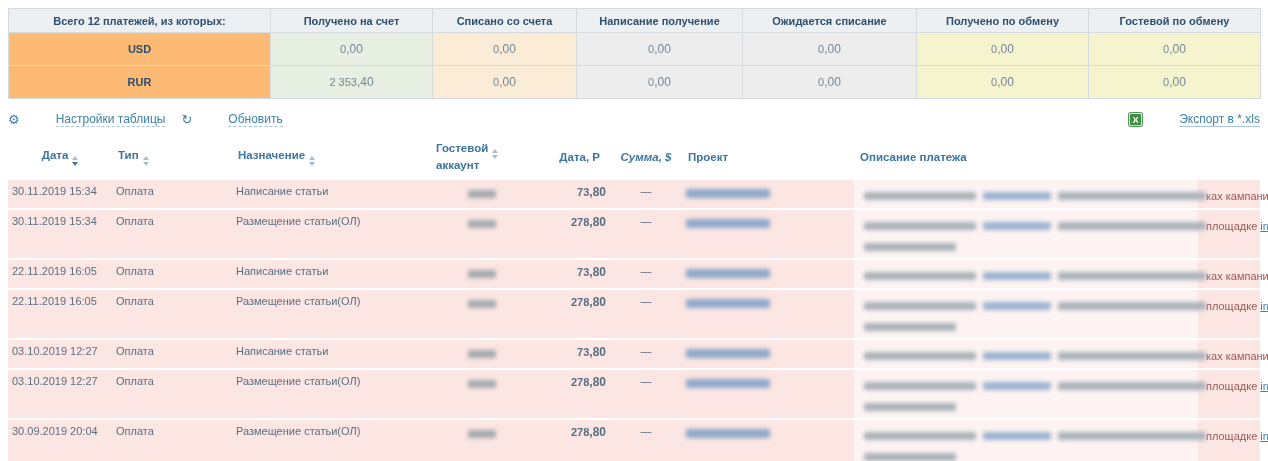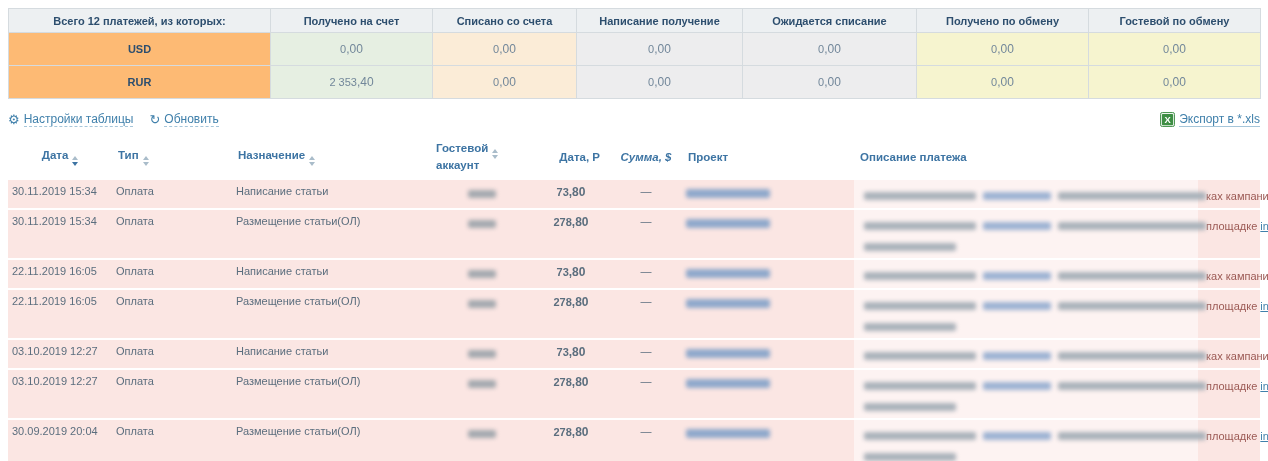--- a/index.html
+++ b/index.html
@@ -18,21 +18,21 @@
   .summary td.cur { background: #fdba74; color: #2d4e6e; font-weight: bold; }
   .summary td.c-green  { background: #e6efe2; }
   .summary td.c-orange { background: #fbecd7; }
   .summary td.c-gray   { background: #ededee; }
   .summary td.c-yellow { background: #f6f4cf; }
   .dec { font-size: 12px; margin-top: 35px; }
 
   
   .toolbar { display: flex; align-items: center; margin: 13px 0 9px 0; width: 1252px; }
   .tool-link { display: inline-flex; align-items: center; gap: 4px; color: #4080ab; cursor: pointer; margin-right: 16px; font-size: 12px; }
-  .tool-link .lbl { border-bottom: 1px dashed #a6c6da; line-height: 14px; }
+  .tool-link .lbl { border-bottom: 1px dashed #a6c6da; line-height: 14px; margin-left: 32px; }
   .tool-ico { font-size: 13px; color: #4080ab; font-style: normal; }
   .toolbar .spacer { flex: 1; }
   .export-link { margin-right: 0; }
   .export-link .lbl { border-bottom: 1px solid #a6c6da; }
 
   
   table.main { border-collapse: collapse; table-layout: fixed; width: 1252px; }
   .main thead th { color: #3d74a3; font-weight: bold; font-size: 11.5px; padding: 6px 4px 8px 4px; vertical-align: middle; background: #fff; }
   .th-date { }
   .th-left { text-align: left; padding-left: 6px !important; }
@@ -44,21 +44,21 @@
   .sort .up   { border-bottom: 4px solid #a9bcca; }
   .sort .down { border-top: 4px solid #a9bcca; }
   .sort.active .down { border-top-color: #3d74a3; }
 
   .main tbody td { background: #fbe6e3; border-bottom: 2px solid #fff; vertical-align: top; padding: 5px 4px 3px 4px; font-size: 11px; color: #5b6e7e; }
   tr.prow td { height: 24px; }
   tr.prow.tall td { height: 40px; }
   td.cell-date { color: #4d5d6c; padding-left: 8px; white-space: nowrap; }
   td.cell-type { color: #9c4144; padding-left: 6px; }
   td.cell-purpose { padding-left: 6px; }
-  td.cell-rub { color: #2f4d6d; font-weight: bold; text-align: center; padding-right: 14px; white-space: nowrap; }
+  td.cell-rub { color: #2f4d6d; font-weight: bold; text-align: right; padding-right: 14px; white-space: nowrap; }
   td.cell-usd { color: #9c4144; text-align: center; }
 
   td.cell-guest { background: #fdf3f1; text-align: center; }
   td.cell-project { background: #fdf3f1; padding-left: 14px; }
   .blob { display: inline-block; height: 8px; border-radius: 2px; background: #aab2ba; filter: blur(2px); vertical-align: middle; }
   .gblob { width: 28px; margin-top: 3px; background: #a4a9af; }
   .pblob { width: 84px; height: 9px; margin-top: 3px; background: #8fa8cb; }
   .blob.blue { background: #9db2d2; }
 
   td.cell-desc { position: relative; padding: 0; }

